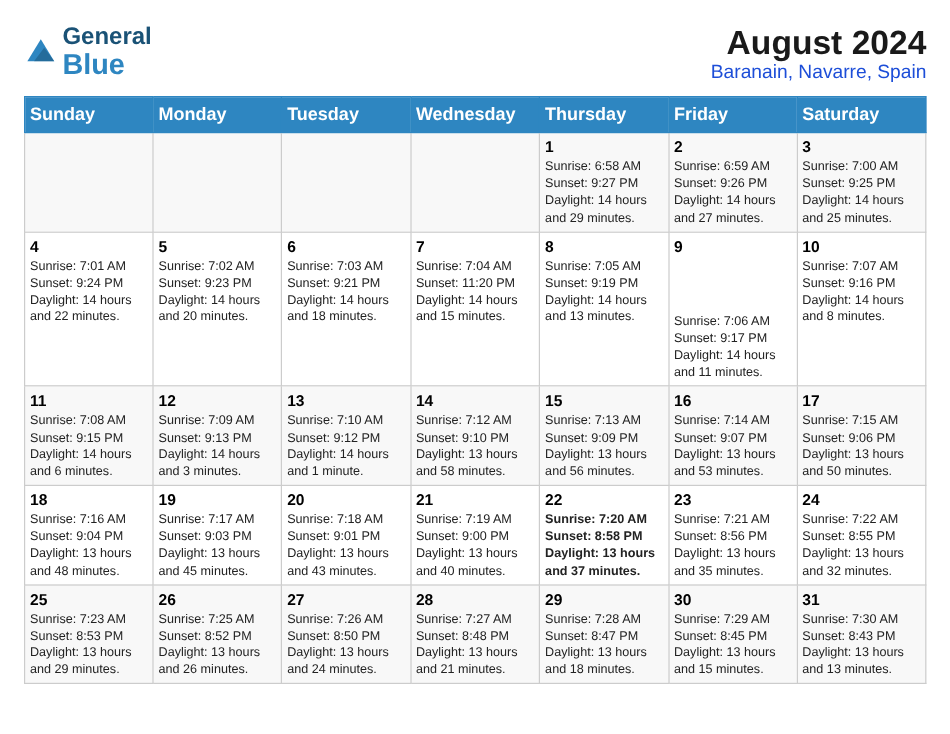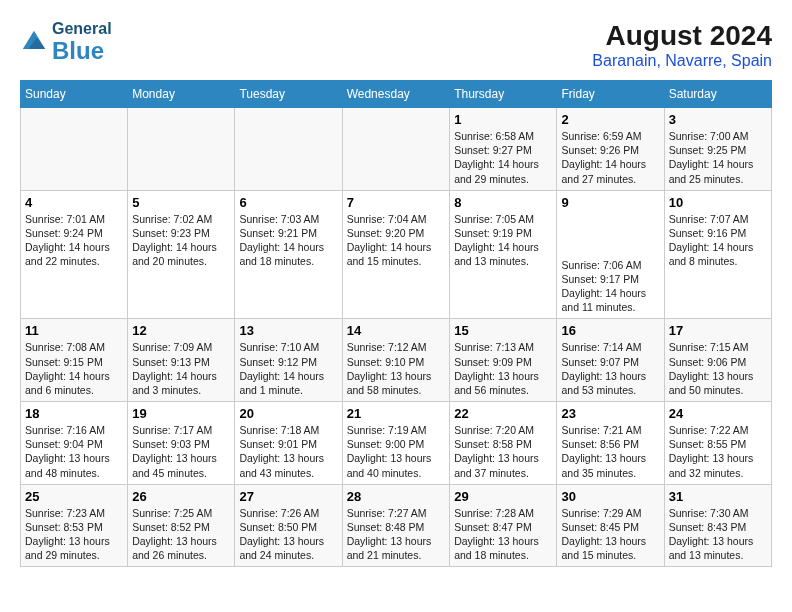--- a/index.html
+++ b/index.html
@@ -42,22 +42,22 @@
       border-collapse: collapse;
       font-size: 11px;
     }
     thead tr {
       background-color: #2e86c1;
       color: #fff;
     }
     thead th {
       padding: 6px 4px;
       text-align: left;
-      font-size: 12px;
-      font-weight: normal;
+      font-size: 15px;
+      font-weight: bold;
       border: 1px solid #2e86c1;
     }
     tbody tr {
       vertical-align: top;
     }
     tbody td {
       border: 1px solid #ccc;
       padding: 4px;
       width: 108px;
       min-height: 80px;
@@ -84,21 +84,21 @@
 </head>
 <body>
 
 <div class="header">
   <div class="logo">
     <svg class="logo-icon" viewBox="0 0 40 40">
       <polygon points="20,4 36,30 4,30" fill="#2e86c1"></polygon>
       <polygon points="24,14 36,30 12,30" fill="#1a5276" opacity="0.5"></polygon>
     </svg>
     <div>
-      <div style="font-size:16px;font-weight:bold;color:#1a5276;line-height:1.1;">General</div>
+      <div style="font-size:20px;font-weight:bold;color:#1a5276;line-height:1.1;">General</div>
       <div style="font-size:24px;font-weight:bold;color:#2e86c1;line-height:1.1;">Blue</div>
     </div>
   </div>
   <div class="title-block">
     <div class="month-title">August 2024</div>
     <div class="subtitle">Baranain, Navarre, Spain</div>
   </div>
 </div>
 
 <table>
@@ -159,21 +159,21 @@
         <td>
           <span class="day-num">6</span>
           <div class="cell-content" style="white-space: pre-line;">Sunrise: 7:03 AM
 Sunset: 9:21 PM
 Daylight: 14 hours
 and 18 minutes.</div>
         </td>
         <td>
           <span class="day-num">7</span>
           <div class="cell-content" style="white-space: pre-line;">Sunrise: 7:04 AM
-Sunset: 9:20 PM
+Sunset: 11:20 PM
 Daylight: 14 hours
 and 15 minutes.</div>
         </td>
         <td>
           <span class="day-num">8</span>
           <div class="cell-content" style="white-space: pre-line;">Sunrise: 7:05 AM
 Sunset: 9:19 PM
 Daylight: 14 hours
 and 13 minutes.</div>
         </td>
@@ -267,21 +267,21 @@
         </td>
         <td>
           <span class="day-num">21</span>
           <div class="cell-content" style="white-space: pre-line;">Sunrise: 7:19 AM
 Sunset: 9:00 PM
 Daylight: 13 hours
 and 40 minutes.</div>
         </td>
         <td>
           <span class="day-num">22</span>
-          <div class="cell-content" style="white-space: pre-line;">Sunrise: 7:20 AM
+          <div class="cell-content" style="white-space: pre-line; font-weight: bold;">Sunrise: 7:20 AM
 Sunset: 8:58 PM
 Daylight: 13 hours
 and 37 minutes.</div>
         </td>
         <td>
           <span class="day-num">23</span>
           <div class="cell-content" style="white-space: pre-line;">Sunrise: 7:21 AM
 Sunset: 8:56 PM
 Daylight: 13 hours
 and 35 minutes.</div>

